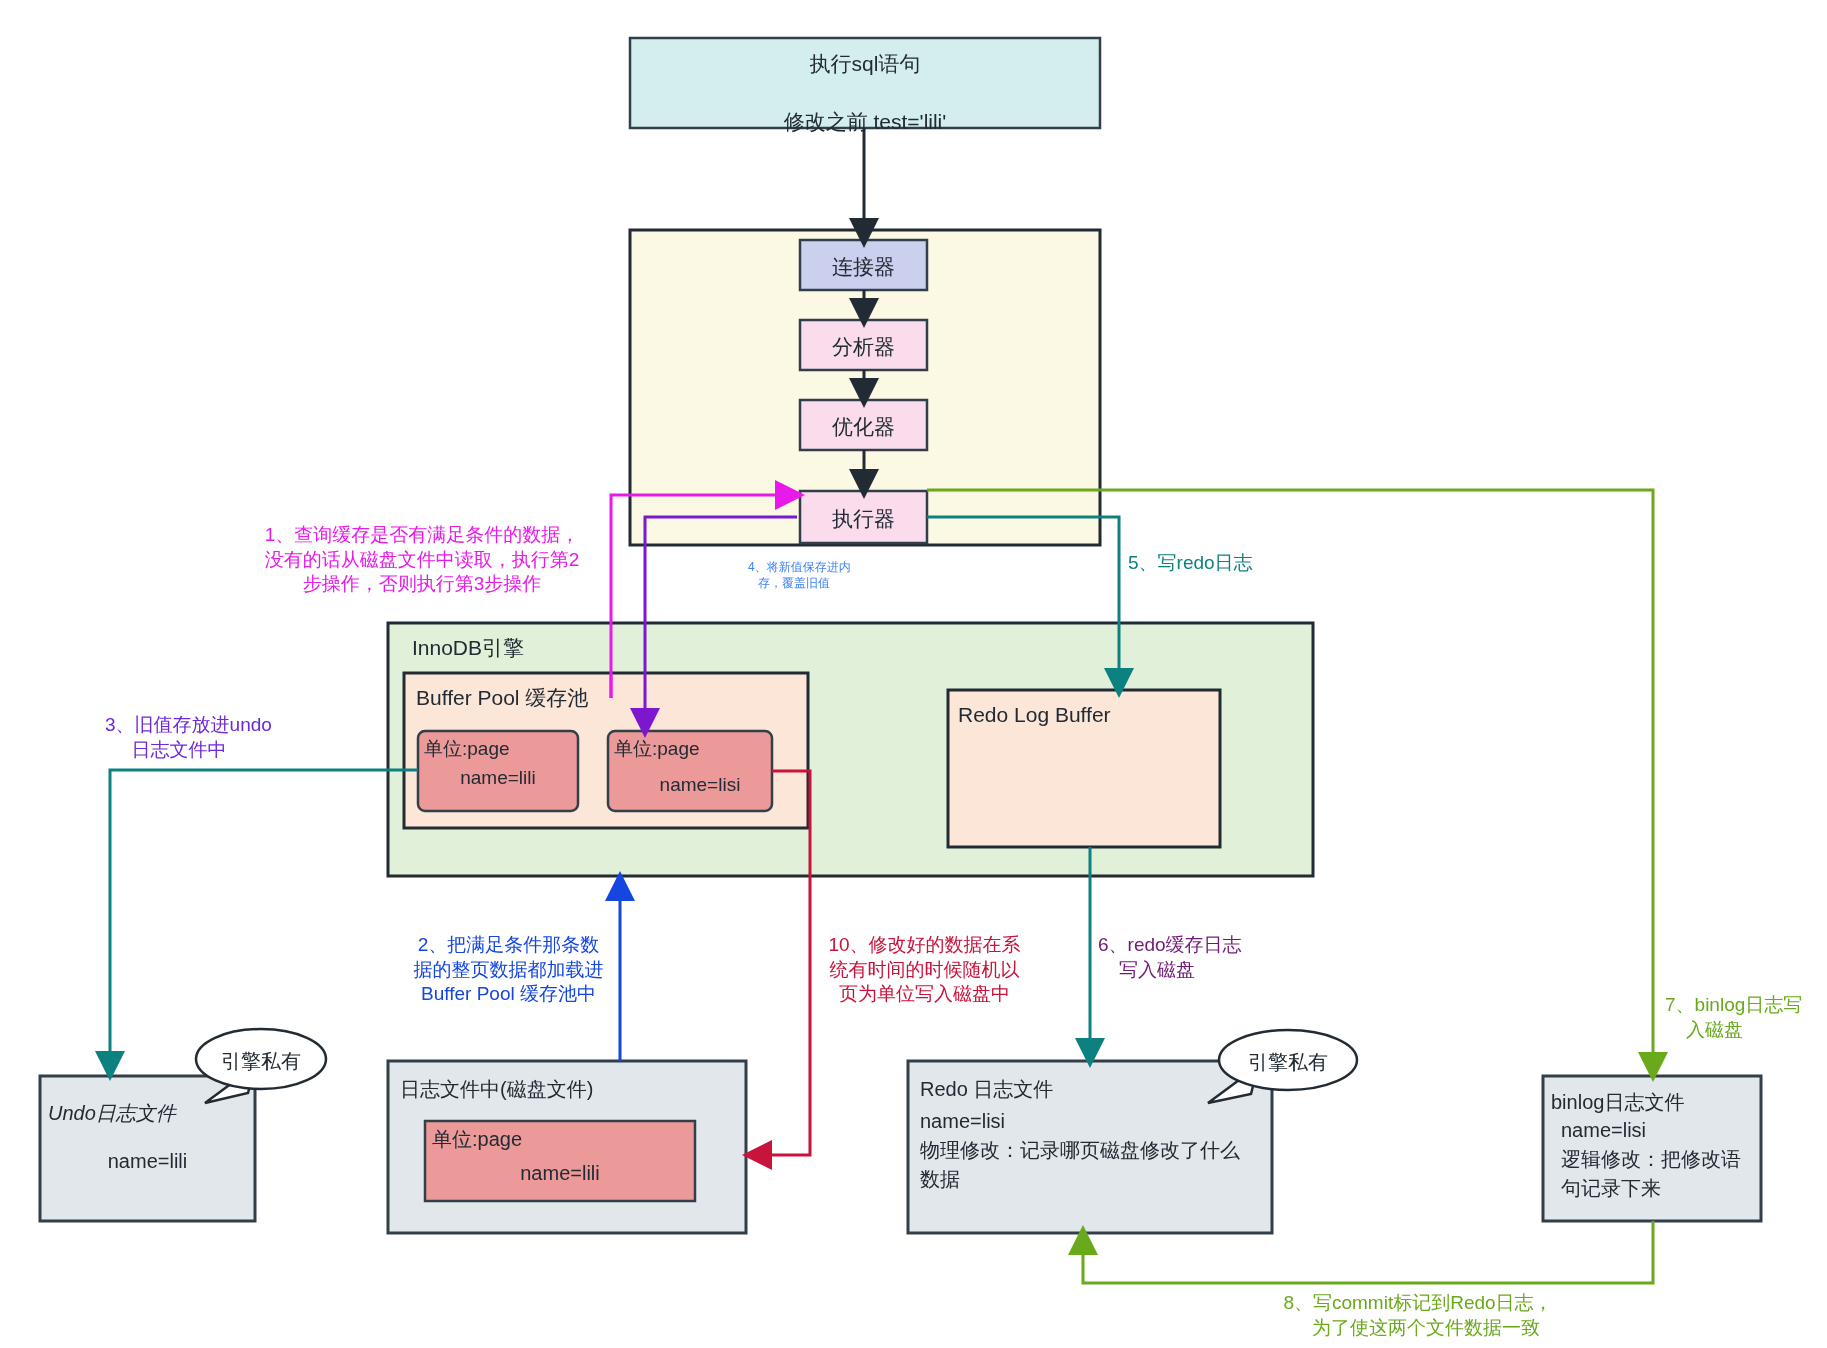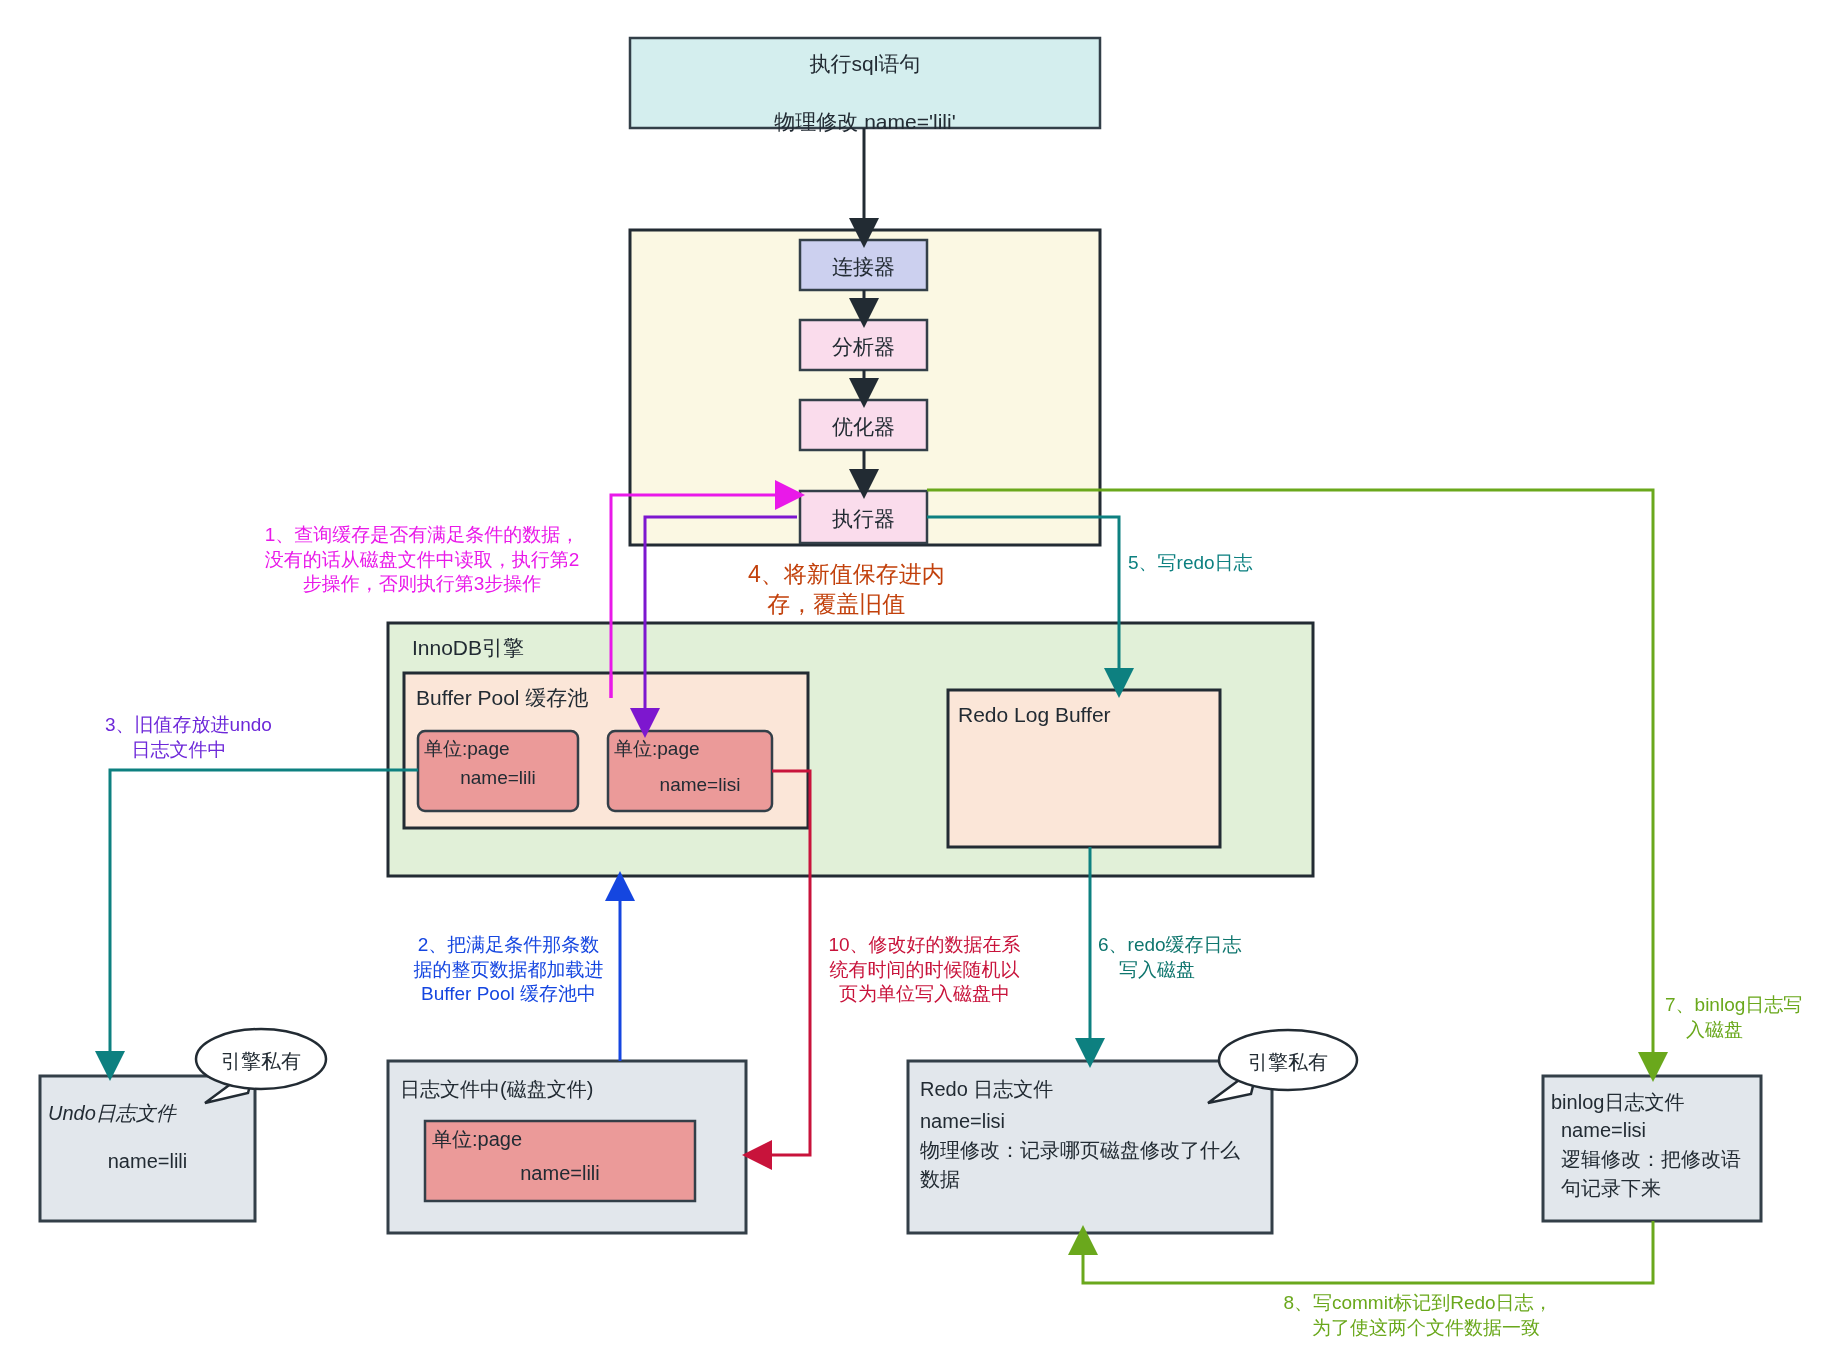--- a/index.html
+++ b/index.html
@@ -90,21 +90,21 @@
       <path d="M205,1095 L255,1058 L248,1085 Z" fill="#ffffff" stroke="#222b33" stroke-width="2.5"></path>
       <ellipse cx="261" cy="1051" rx="65" ry="30" fill="#ffffff" stroke="#222b33" stroke-width="2.5"></ellipse>
     </g>
     <g>
       <path d="M1208,1095 L1258,1058 L1251,1086 Z" fill="#ffffff" stroke="#222b33" stroke-width="2.5"></path>
       <ellipse cx="1288" cy="1052" rx="69" ry="30" fill="#ffffff" stroke="#222b33" stroke-width="2.5"></ellipse>
     </g>
   </svg>
 
   <div class="box-title" style="left:630px;top:42px;width:470px;text-align:center;font-size:21px;">执行sql语句</div>
-  <div class="box-title" style="left:630px;top:100px;width:470px;text-align:center;font-size:21px;">物理修改 name='lili'</div>
+  <div class="box-title" style="left:630px;top:100px;width:470px;text-align:center;font-size:21px;">修改之前 test='lili'</div>
 
   <div class="box-title" style="left:800px;top:245px;width:127px;text-align:center;font-size:21px;">连接器</div>
   <div class="box-title" style="left:800px;top:325px;width:127px;text-align:center;font-size:21px;">分析器</div>
   <div class="box-title" style="left:800px;top:405px;width:127px;text-align:center;font-size:21px;">优化器</div>
   <div class="box-title" style="left:800px;top:497px;width:127px;text-align:center;font-size:21px;">执行器</div>
 
   <div class="box-title" style="left:412px;top:626px;font-size:21px;">InnoDB引擎</div>
   <div class="box-title" style="left:416px;top:676px;font-size:21px;">Buffer Pool 缓存池</div>
 
   <div class="box-title" style="left:424px;top:728px;font-size:19px;">单位:page</div>
@@ -138,26 +138,26 @@
 没有的话从磁盘文件中读取，执行第2
 步操作，否则执行第3步操作</div>
 
   <div class="lbl" style="left:396px;top:925px;width:225px;text-align:center;font-size:19px;color:#1546e0;">2、把满足条件那条数
 据的整页数据都加载进
 Buffer Pool 缓存池中</div>
 
   <div class="lbl" style="left:105px;top:705px;width:225px;text-align:left;font-size:19px;color:#6d28d9;">3、旧值存放进undo
      日志文件中</div>
 
-  <div class="lbl" style="left:748px;top:552px;width:210px;text-align:left;font-size:23px;color:#c2410c;">4、将新值保存进内
+  <div class="lbl" style="left:748px;top:552px;width:210px;text-align:left;font-size:12px;color:#3b82f6;">4、将新值保存进内
    存，覆盖旧值</div>
 
   <div class="lbl" style="left:1128px;top:543px;width:210px;text-align:left;font-size:19px;color:#0d8080;">5、写redo日志</div>
 
-  <div class="lbl" style="left:1098px;top:925px;width:210px;text-align:left;font-size:19px;color:#0f766e;">6、redo缓存日志
+  <div class="lbl" style="left:1098px;top:925px;width:210px;text-align:left;font-size:19px;color:#701a75;">6、redo缓存日志
     写入磁盘</div>
 
   <div class="lbl" style="left:1665px;top:985px;width:180px;text-align:left;font-size:19px;color:#6aa81c;">7、binlog日志写
     入磁盘</div>
 
   <div class="lbl" style="left:1218px;top:1283px;width:400px;text-align:center;font-size:19px;color:#6aa81c;">8、写commit标记到Redo日志，
    为了使这两个文件数据一致</div>
 
   <div class="lbl" style="left:817px;top:925px;width:215px;text-align:center;font-size:19px;color:#c8133b;">10、修改好的数据在系
 统有时间的时候随机以

